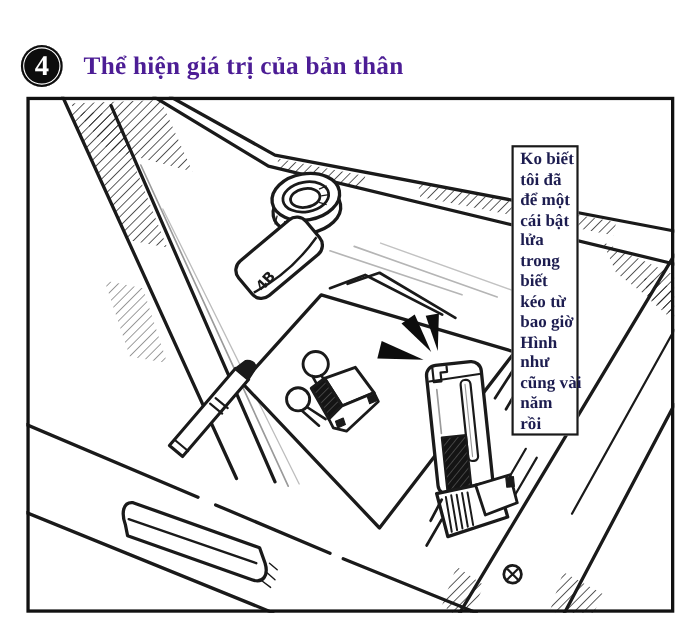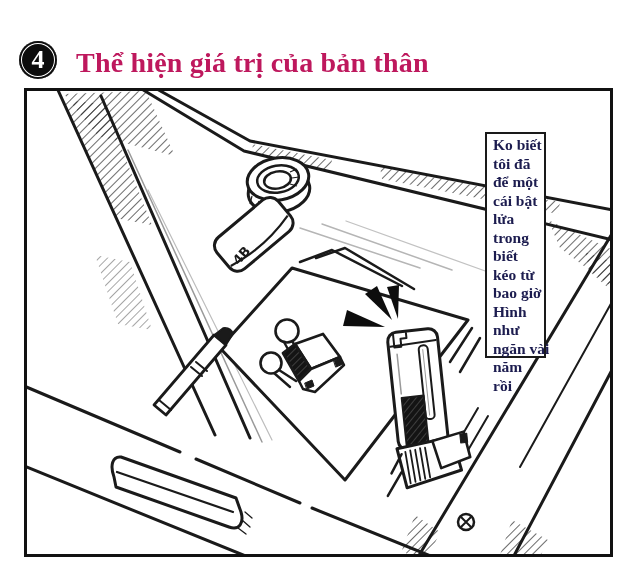--- a/index.html
+++ b/index.html
@@ -4,28 +4,28 @@
 <style>
   html,body{margin:0;padding:0;background:#ffffff;}
   .stage{position:relative;width:633px;height:567px;background:#ffffff;overflow:hidden;
          font-family:"Liberation Serif", serif;}
   
   .badge{position:absolute;left:19px;top:41px;width:38px;height:38px;border-radius:50%;
          background:#0d0d0d;display:flex;align-items:center;justify-content:center;
          box-shadow:inset 0 0 0 2px #0d0d0d, inset 0 0 0 3px #ffffff;}
   .badge span{color:#ffffff;font-weight:bold;font-size:26px;line-height:1;
               font-family:"Liberation Serif", serif;}
-  .title{position:absolute;left:76px;top:47px;font-size:28px;font-weight:bold;color:#be185d;
+  .title{position:absolute;left:76px;top:47px;font-size:23px;font-weight:bold;color:#4c1d95;
          font-family:"Liberation Serif", serif;letter-spacing:.2px;white-space:nowrap;}
   
   .panel-border{position:absolute;left:24px;top:88px;width:589px;height:469px;
                 border:3px solid #111;box-sizing:border-box;pointer-events:none;}
   .art{position:absolute;left:24px;top:88px;width:589px;height:469px;}
   
-  .speech{position:absolute;left:485px;top:132px;width:61px;height:226px;background:#ffffff;
+  .speech{position:absolute;left:465px;top:132px;width:61px;height:264px;background:#ffffff;
           border:2.5px solid #1a1a1a;box-sizing:border-box;padding:2px 0 0 6px;
           font-weight:bold;font-size:15.5px;line-height:18.5px;color:#1c1c4f;
           font-family:"Liberation Serif", serif;}
   .speech div{white-space:nowrap;overflow:visible;}
 </style>
 </head>
 <body>
 
 <div class="stage">
 
@@ -177,18 +177,18 @@
     <div>tôi đã</div>
     <div>để một</div>
     <div>cái bật</div>
     <div>lửa</div>
     <div>trong</div>
     <div>biết</div>
     <div>kéo từ</div>
     <div>bao giờ</div>
     <div>Hình</div>
     <div>như</div>
-    <div>ngăn vài</div>
+    <div>cũng vài</div>
     <div>năm</div>
     <div>rồi</div>
   </div>
 
 </div>
 
 </body></html>

